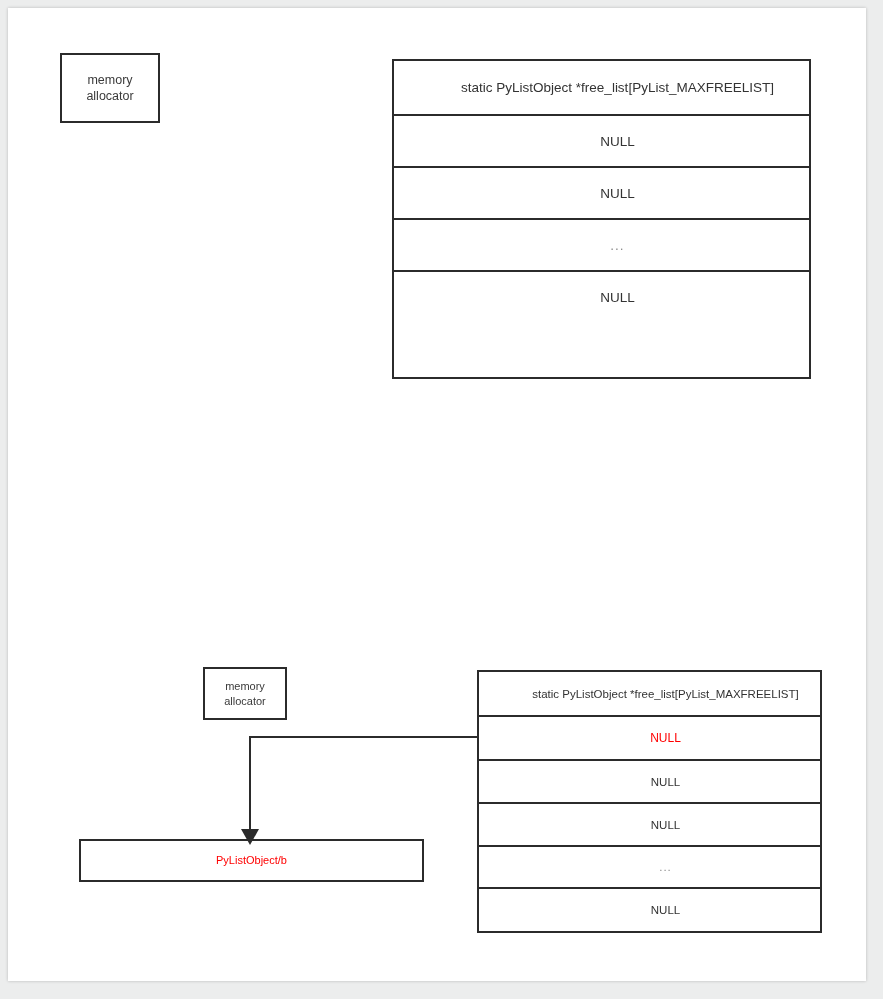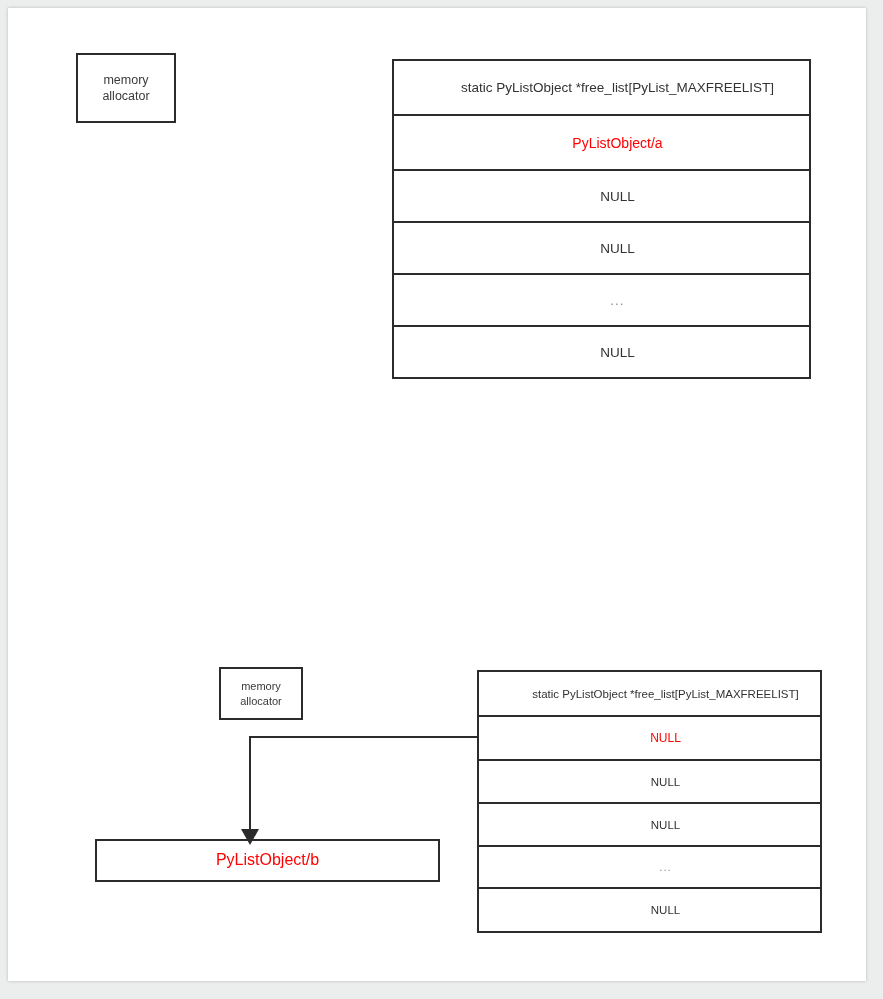--- a/index.html
+++ b/index.html
@@ -36,21 +36,20 @@
     position: absolute;
     box-sizing: border-box;
     border: 2px solid #2b2b2b;
     background: #ffffff;
     display: flex;
     align-items: center;
     justify-content: center;
     text-align: center;
     color: #333333;
     line-height: 1.3;
-    margin-left: 16px;
   }
 
   .alloc-box {
     font-size: 12.5px;
     color: #3a3a3a;
     white-space: pre-line;
   }
 
   
   .freelist-table {
@@ -102,21 +101,21 @@
   #freelist-bottom .row.r2 { height: 43px; }
   #freelist-bottom .row.r3 { height: 43px; }
   #freelist-bottom .row.r4 { height: 42px; }
   #freelist-bottom .row.r5 { height: 42px; }
 
   
   #alloc-top    { left: 52px;  top: 45px;  width: 100px; height: 70px; }
   #alloc-bottom { left: 195px; top: 659px; width: 84px;  height: 53px; font-size: 11px; }
   #pylist-b-box {
     left: 71px; top: 831px; width: 345px; height: 43px;
-    color: #ff0000; font-size: 16px;
+    color: #ff0000; font-size: 11px;
   }
 
   
   #connector {
     position: absolute;
     left: 0; top: 0;
     width: 858px; height: 973px;
     pointer-events: none;
   }
 </style>
@@ -124,21 +123,20 @@
 <body>
 
 <div id="page">
   <div class="canvas">
 
     <div class="box alloc-box" id="alloc-top">memory
 allocator</div>
 
     <div class="freelist-table" id="freelist-top">
       <div class="row r0">static PyListObject *free_list[PyList_MAXFREELIST]</div>
-      <div class="row r1 red">PyListObject/a</div>
       <div class="row r2">NULL</div>
       <div class="row r3">NULL</div>
       <div class="row r4 ellipsis">...</div>
       <div class="row r5">NULL</div>
     </div>
 
     <div class="box alloc-box" id="alloc-bottom">memory
 allocator</div>
 
     <div class="freelist-table" id="freelist-bottom">

